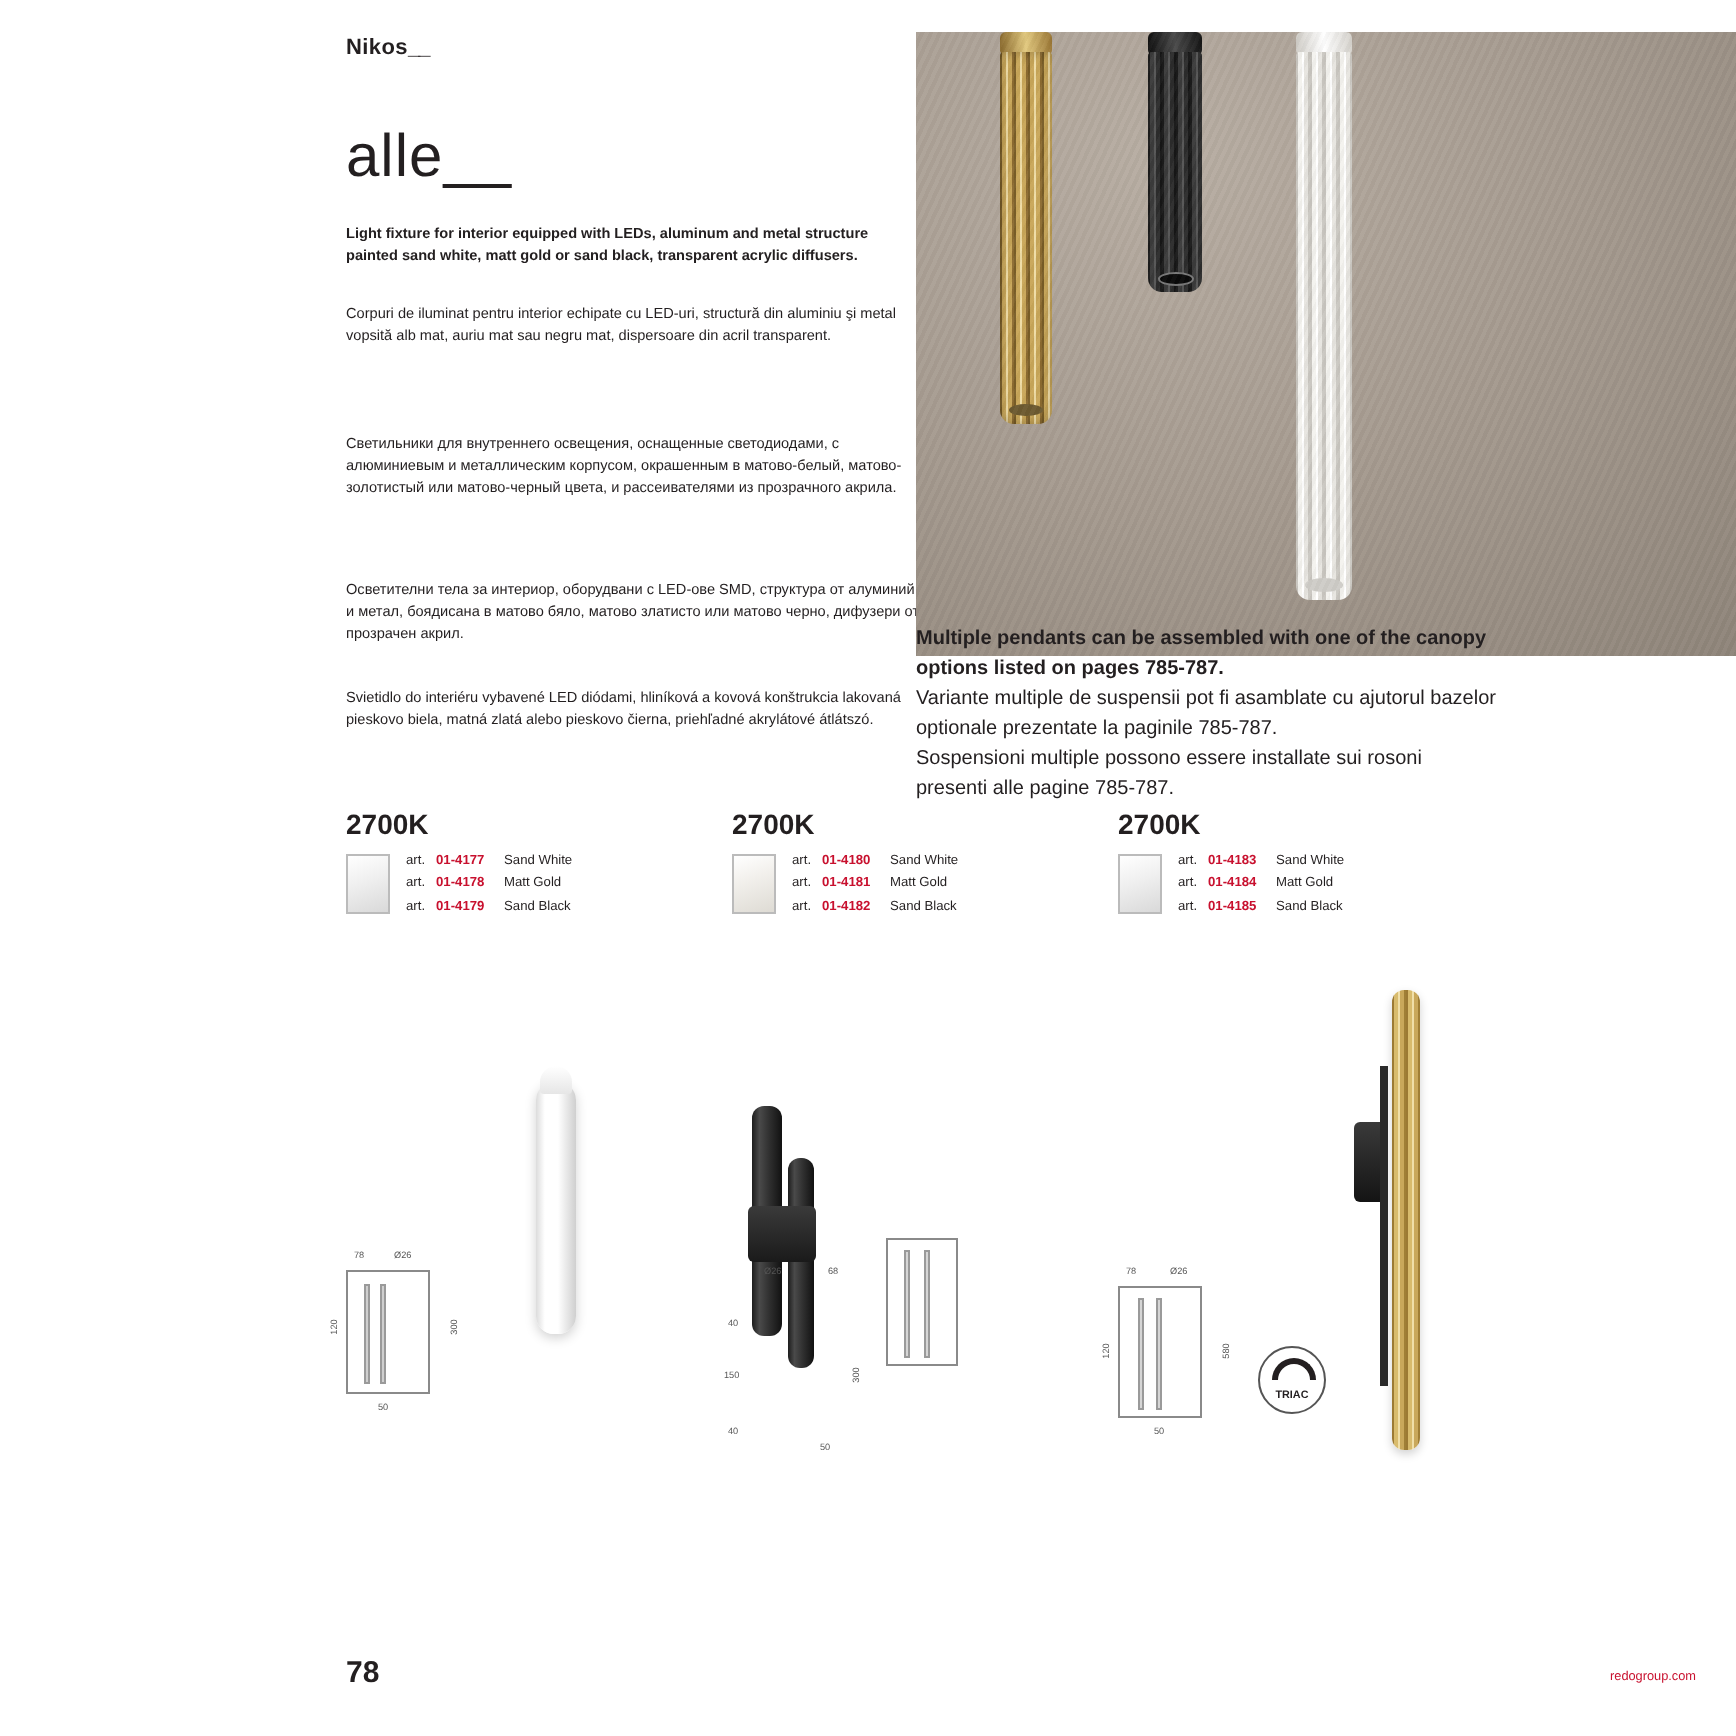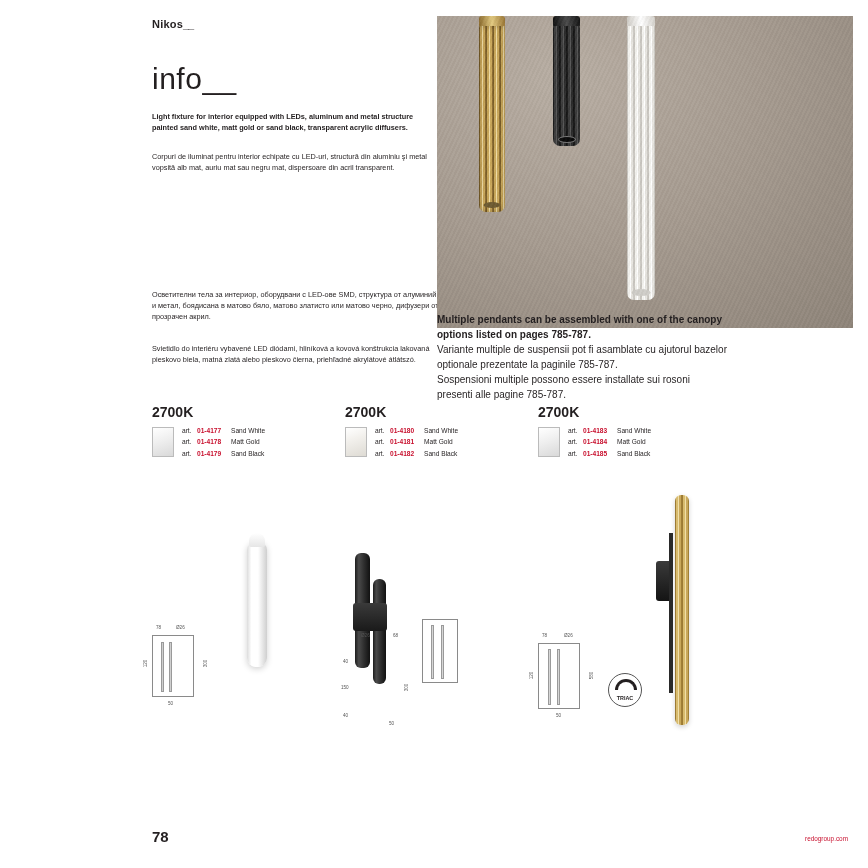--- a/index.html
+++ b/index.html
@@ -5,21 +5,21 @@
   * { box-sizing: border-box; }
   html, body { margin:0; padding:0; }
   body {
     width: 868px; height: 868px;
     background: #ffffff;
     font-family: "Liberation Sans", sans-serif;
     color: #231f20;
     position: relative;
     overflow: hidden;
   }
-  .page { position:absolute; inset:0; }
+  .page { position:absolute; inset:0;margin-left:21px; }
 
   
   .brand {
     position:absolute; left:152px; top:18px;
     font-size:11px; font-weight:bold; letter-spacing:.2px;
   }
   .brand .u { letter-spacing:-1px; }
 
   .title {
     position:absolute; left:152px; top:62px;
@@ -144,25 +144,26 @@
 </head>
 <body>
 
 <div class="page">
 
   <div class="brand">
     <span>Nikos</span><span class="u">__</span>
   </div>
 
   <div class="title">
-    <span>info</span><span>__</span>
+    <span>alle</span><span>__</span>
   </div>
 
   <div class="lead">Light fixture for interior equipped with LEDs, aluminum and metal structure painted sand white, matt gold or sand black, transparent acrylic diffusers.</div>
   <div class="desc d1">Corpuri de iluminat pentru interior echipate cu LED-uri, structură din aluminiu şi metal vopsită alb mat, auriu mat sau negru mat, dispersoare din acril transparent.</div>
+  <div class="desc d3">Светильники для внутреннего освещения, оснащенные светодиодами, с алюминиевым и металлическим корпусом, окрашенным в матово-белый, матово-золотистый или матово-черный цвета, и рассеивателями из прозрачного акрила.</div>
   <div class="desc d5">Осветителни тела за интериор, оборудвани с LED-ове SMD, структура от алуминий и метал, боядисана в матово бяло, матово златисто или матово черно, дифузери от прозрачен акрил.</div>
   <div class="desc d6">Svietidlo do interiéru vybavené LED diódami, hliníková a kovová konštrukcia lakovaná pieskovo biela, matná zlatá alebo pieskovo čierna, priehľadné akrylátové átlátszó.</div>
 
   <div class="hero">
 
     <div class="pend" style="left:42px; top:0; width:26px; height:196px;">
       <div class="cap gold"></div>
       <div class="tube gold" style="top:10px; bottom:0;"></div>
       <div class="lens" style="bottom:4px; width:17px; height:6px; background:#6d5a30;"></div>
     </div>

